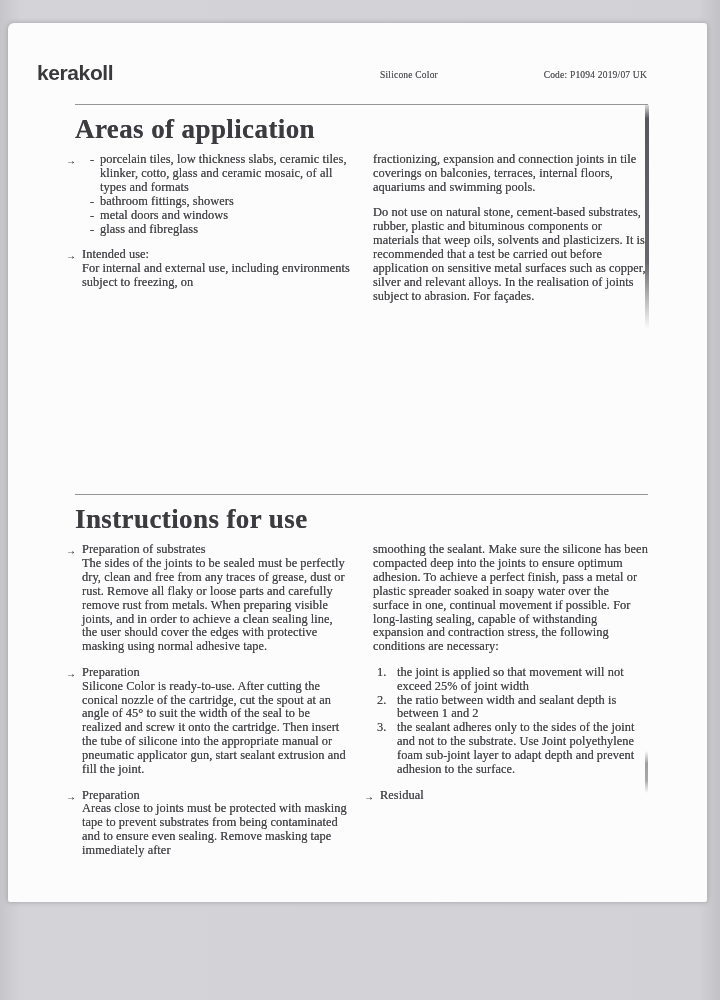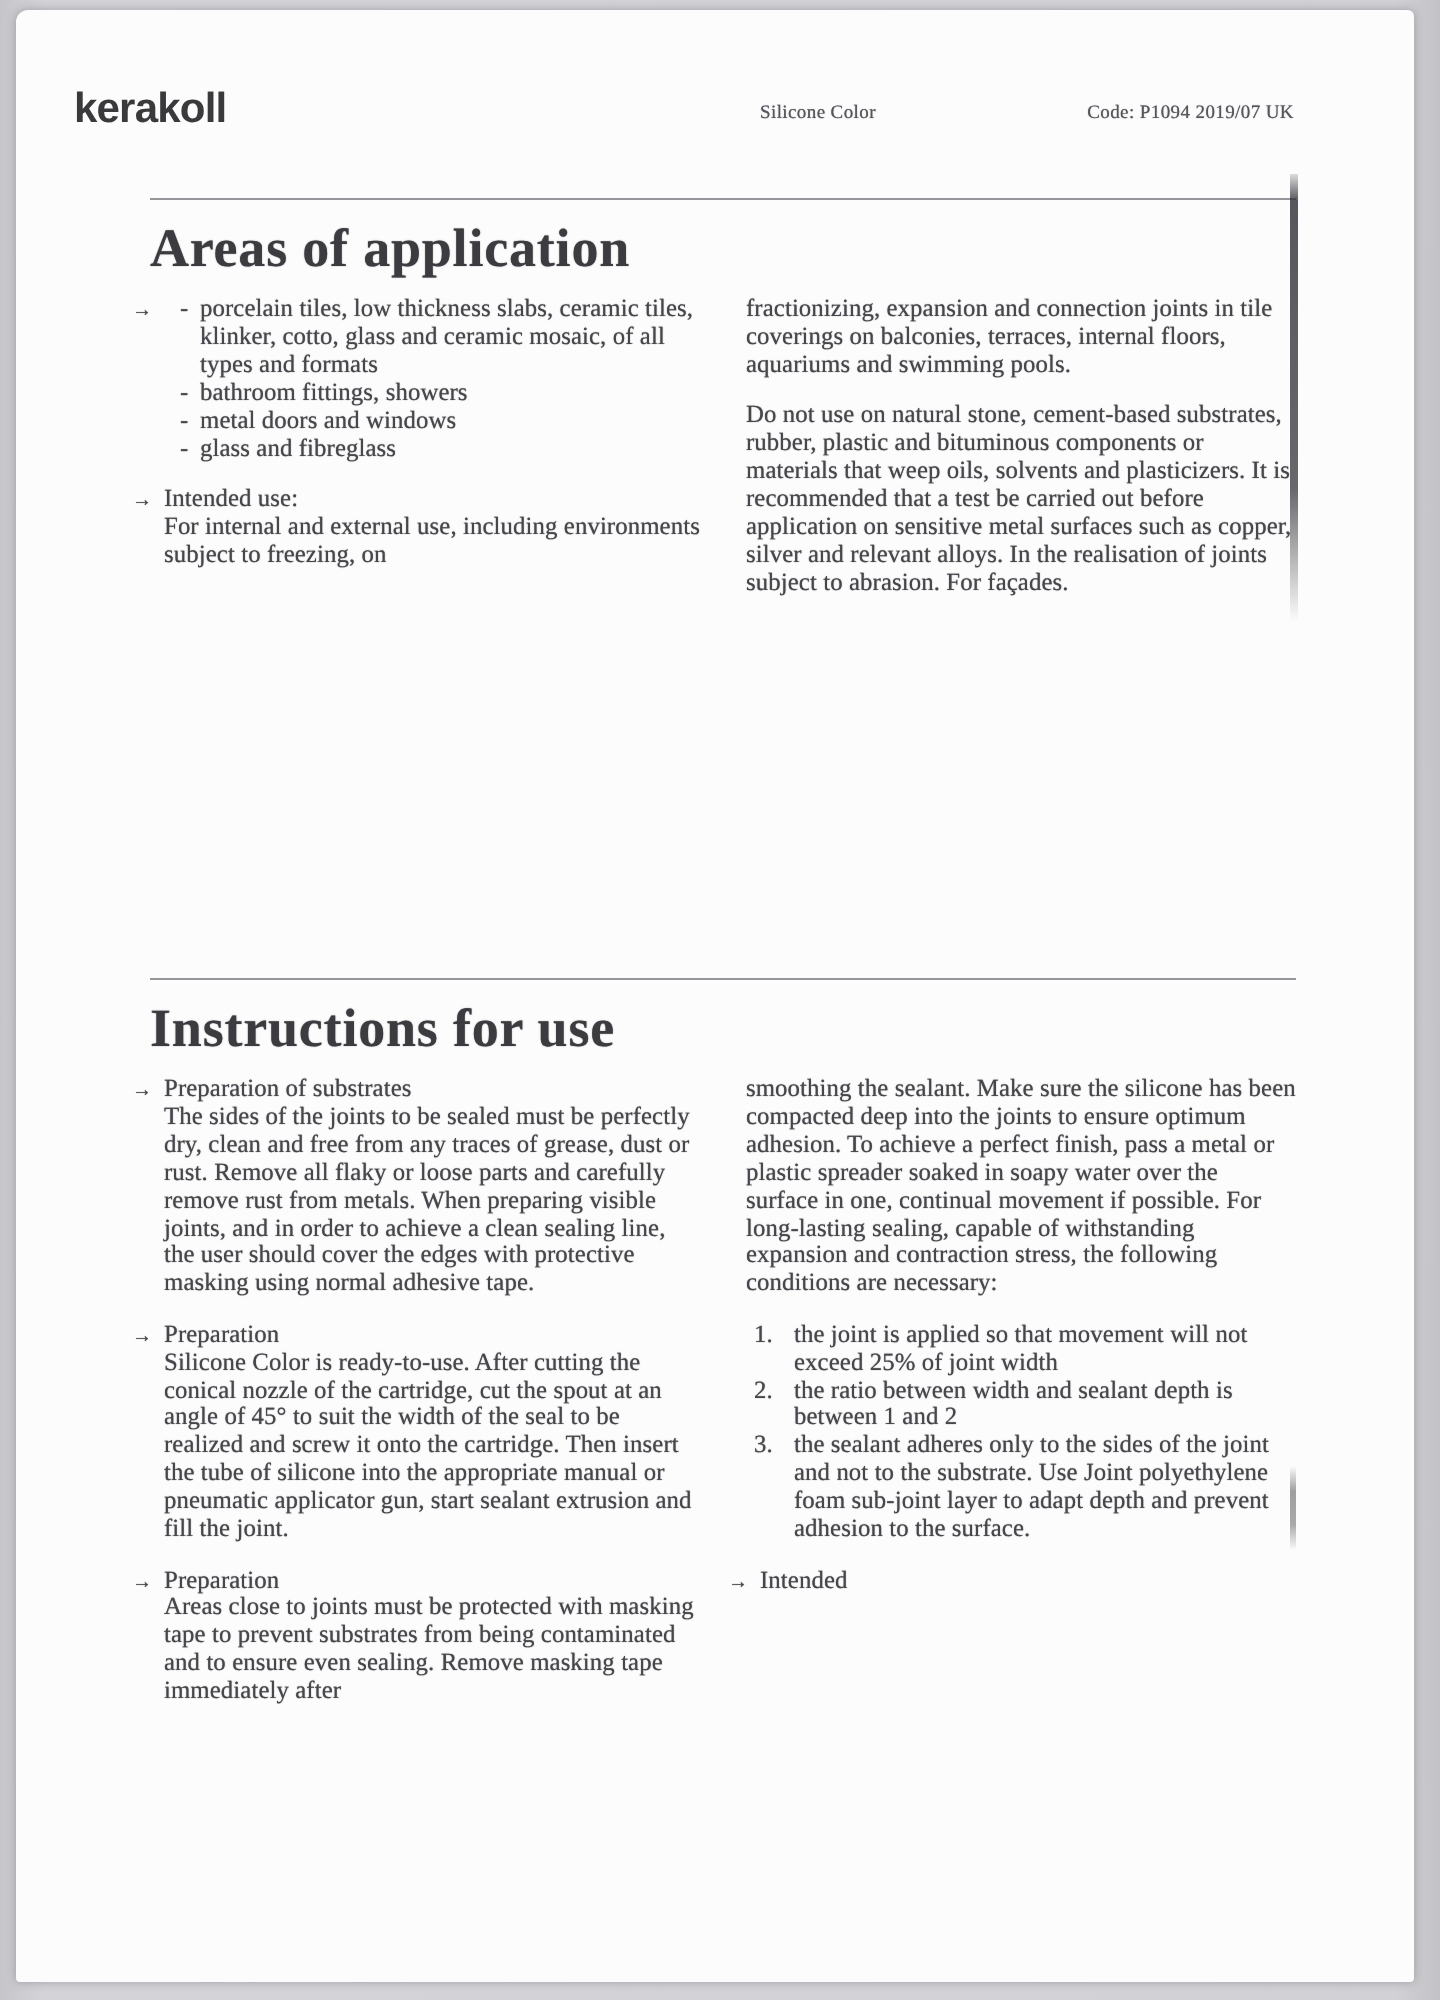--- a/index.html
+++ b/index.html
@@ -2,21 +2,21 @@
 <html><head>
 <meta charset="utf-8">
 <style>
   html,body{margin:0;padding:0;}
   body{
     width:720px;height:1000px;position:relative;overflow:hidden;
     background:linear-gradient(90deg,#c6c6ca 0%,#d4d4d8 3%,#d2d2d6 97%,#c2c2c6 100%);
     font-family:"Liberation Serif","DejaVu Serif",serif;
   }
   .page{
-    position:absolute;left:8px;top:5px;width:699px;height:986px;
+    position:absolute;left:8px;top:23px;width:699px;height:879px;
     background:#fcfcfc;border-radius:6px 3px 2px 2px;
     box-shadow:0 0 5px rgba(60,60,70,.35);
   }
   
   .hdr{position:relative;height:81px;}
   .logo{
     position:absolute;left:29px;top:38px;
     font-family:"Liberation Sans","DejaVu Sans",sans-serif;
     font-weight:700;font-size:21px;letter-spacing:-.4px;color:#3a3a3d;
   }
@@ -24,21 +24,21 @@
     position:absolute;top:47px;font-size:9.5px;color:#55555a;
     letter-spacing:.2px;text-shadow:0 0 .5px rgba(85,85,90,.8);text-align:center;
   }
   .doc-title{left:372px;}
   .doc-code{right:60px;}
   
   .section{
     margin:0 59px 0 67px;border-top:1.4px solid #95959a;
     box-sizing:border-box;
   }
-  #section-0{height:390px;margin-top:13px;}
+  #section-0{height:390px;}
   .sec-title{
     margin:9px 0 0 0;font-size:27px;line-height:30px;font-weight:700;
     letter-spacing:.4px;color:#3c3c40;text-shadow:0 0 .6px rgba(60,60,65,.7);
   }
   .cols{display:flex;gap:23px;margin-top:9px;}
   .col{flex:1;min-width:0;font-size:12.4px;line-height:13.9px;color:#47474b;
        text-shadow:0 0 .55px rgba(70,70,75,.85);letter-spacing:.05px;}
   
   .block{margin-bottom:11.5px;}
   .block.arrow{display:flex;}
@@ -152,21 +152,21 @@
               <span class="ntext">the ratio between width and sealant depth is between 1 and 2</span>
             </div>
             <div class="nrow">
               <span class="num">3.</span>
               <span class="ntext">the sealant adheres only to the sides of the joint and not to the substrate. Use Joint polyethylene foam sub-joint layer to adapt depth and prevent adhesion to the surface.</span>
             </div>
           </div>
           <div class="block arrow">
             <span class="marker">→</span>
             <div class="bcontent">
-              <div class="btitle">Intended</div>
+              <div class="btitle">Residual</div>
             </div>
           </div>
         </div>
     </div>
   </div>
 
   <div class="artifact" id="artifact-1"></div>
   <div class="artifact" id="artifact-2"></div>
 </div>
 

